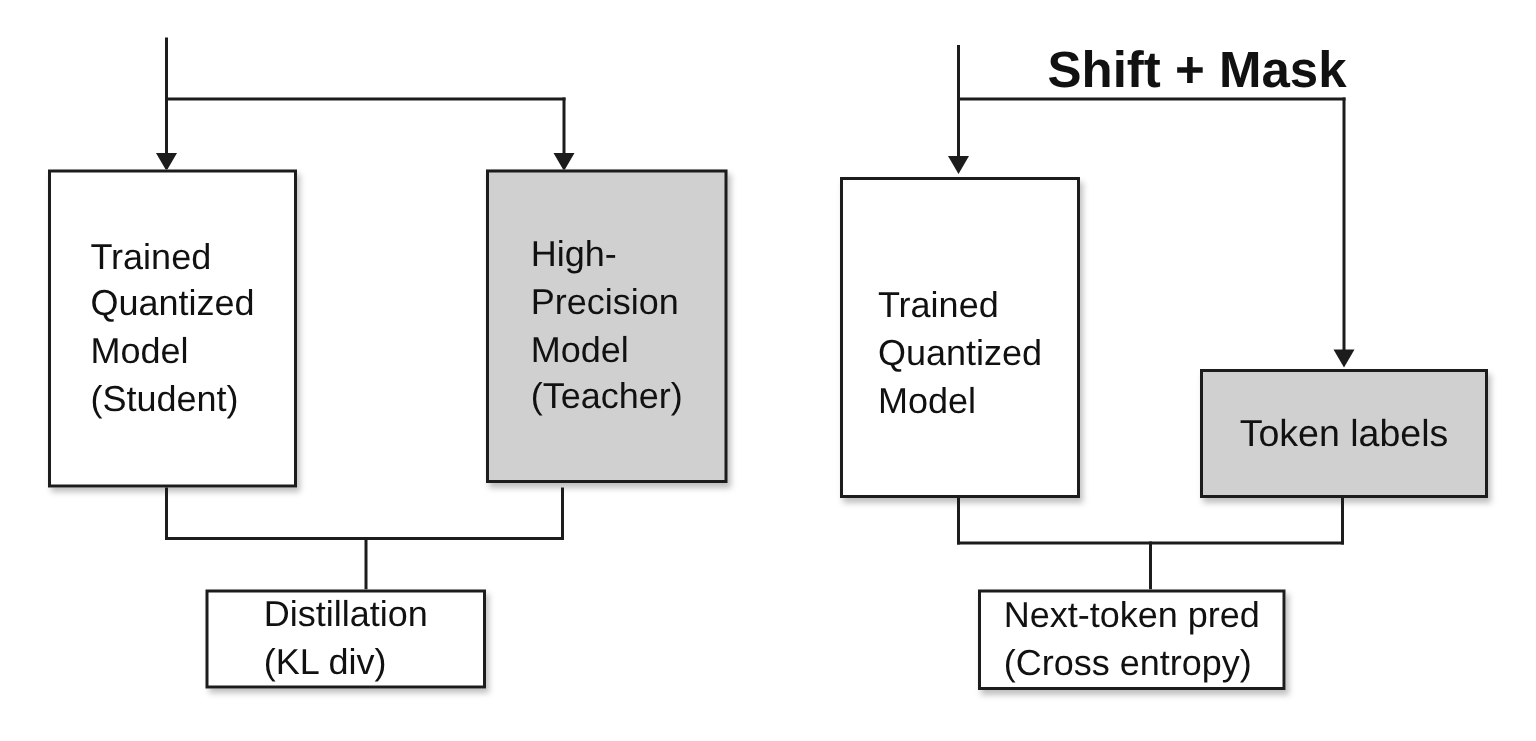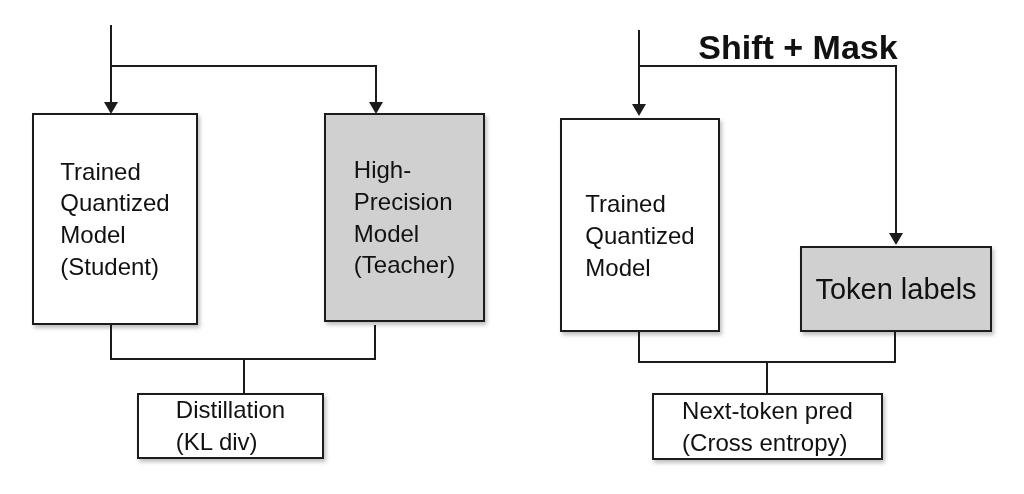--- a/index.html
+++ b/index.html
@@ -101,24 +101,24 @@
     <div class="hline" style="left:638px; top:65px; width:259px;"></div>
     <div class="vline" style="left:895px; top:65px; height:175px;"></div>
     <div class="arrowhead" style="left:632px; top:104px;"></div>
     <div class="arrowhead" style="left:889px; top:233px;"></div>
 
     <div class="edge-label" style="left:698px; top:28px; width:200px;">Shift + Mask</div>
 
     <div class="box text-low" style="left:560px; top:118px; width:160px; height:214px;">Trained
 Quantized
 Model</div>
-    <div class="box gray" style="left:800px; top:246px; width:192px; height:86px; font-size:29px;">Token labels</div>
+    <div class="box gray" style="left:800px; top:246px; width:192px; height:86px; font-size:25px;">Token labels</div>
 
     <div class="vline" style="left:638px; top:332px; height:31px;"></div>
     <div class="vline" style="left:894px; top:332px; height:31px;"></div>
     <div class="hline" style="left:638px; top:361px; width:258px;"></div>
     <div class="vline" style="left:766px; top:361px; height:32px;"></div>
 
-    <div class="box" style="left:652px; top:393px; width:231px; height:67px;">Next-token pred
+    <div class="box" style="left:652px; top:393px; width:205px; height:67px;">Next-token pred
 (Cross entropy)</div>
   </div>
 
 </div>
 
 </body></html>

